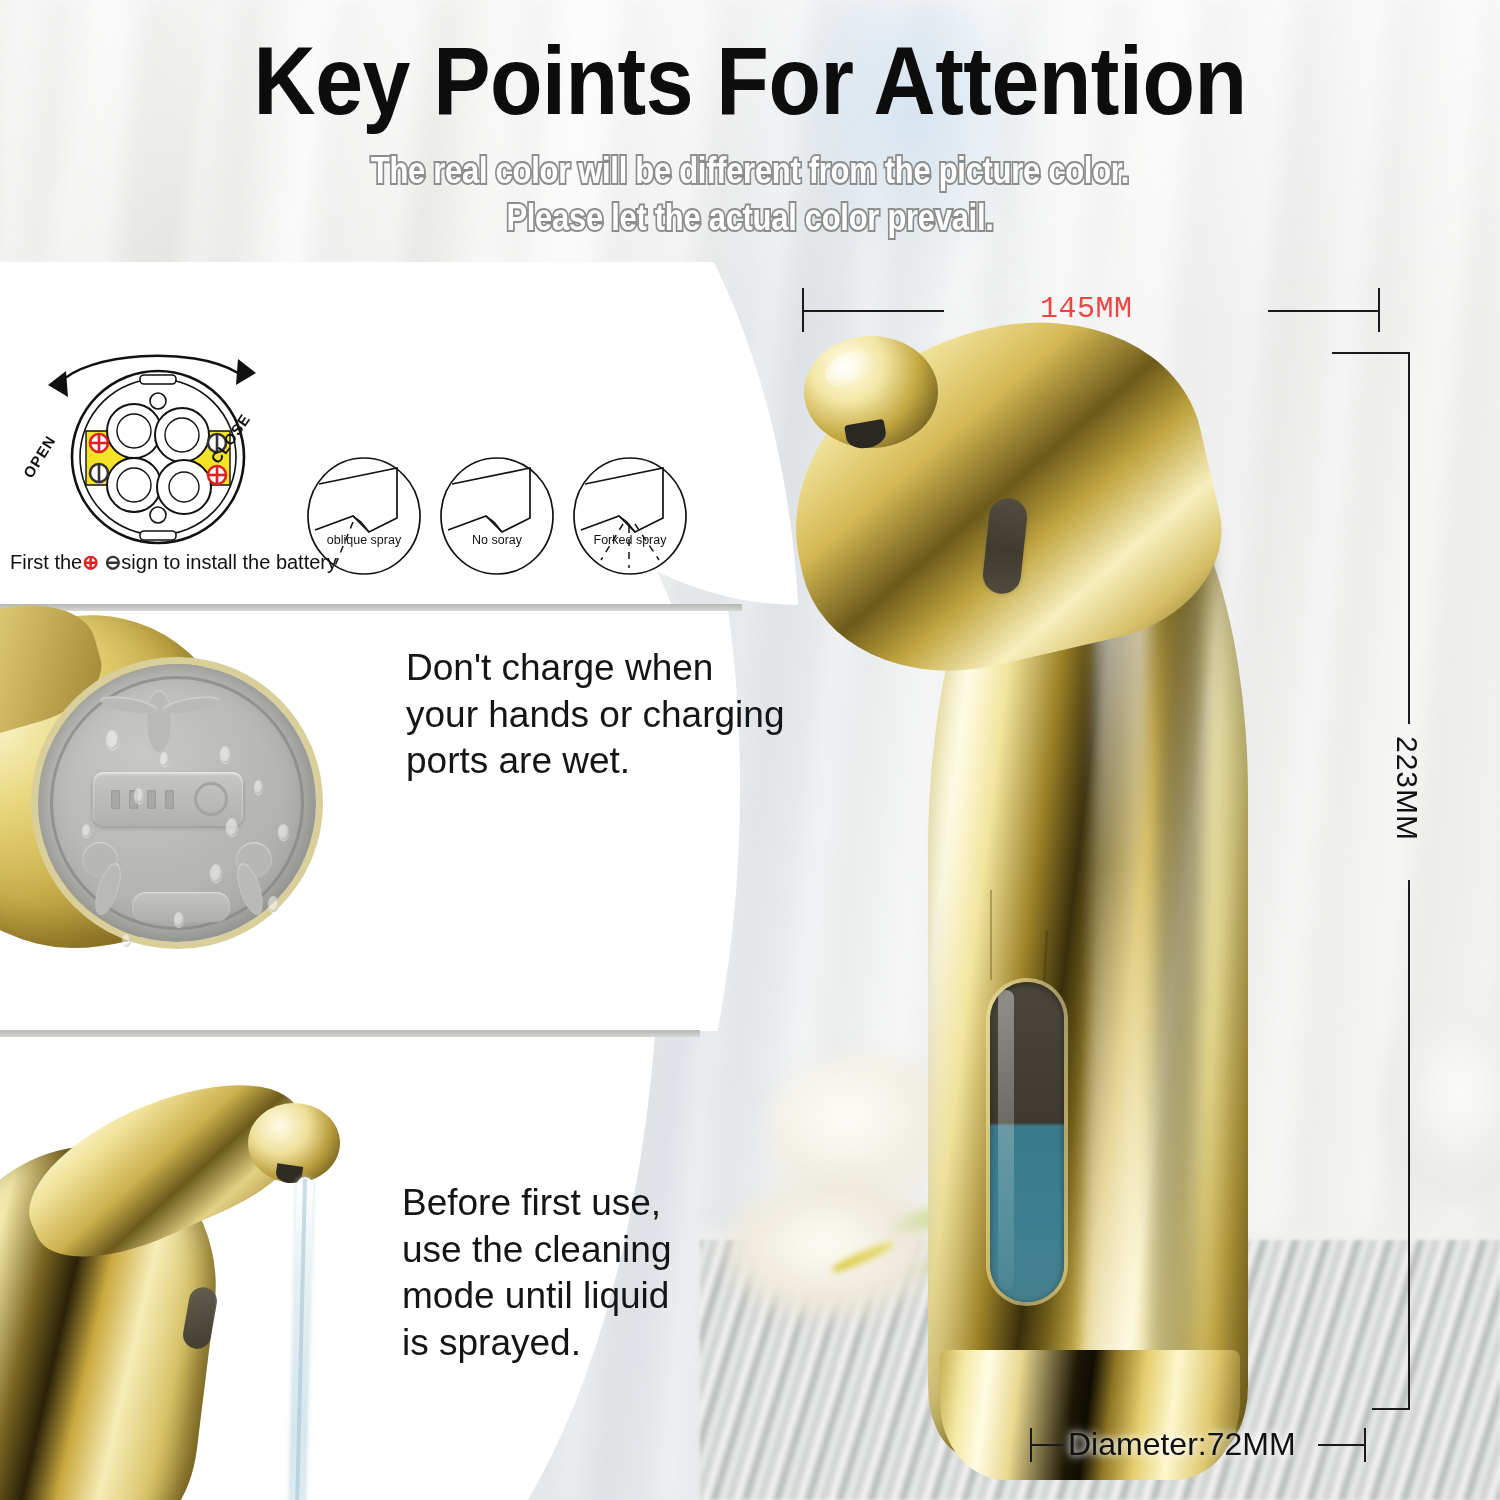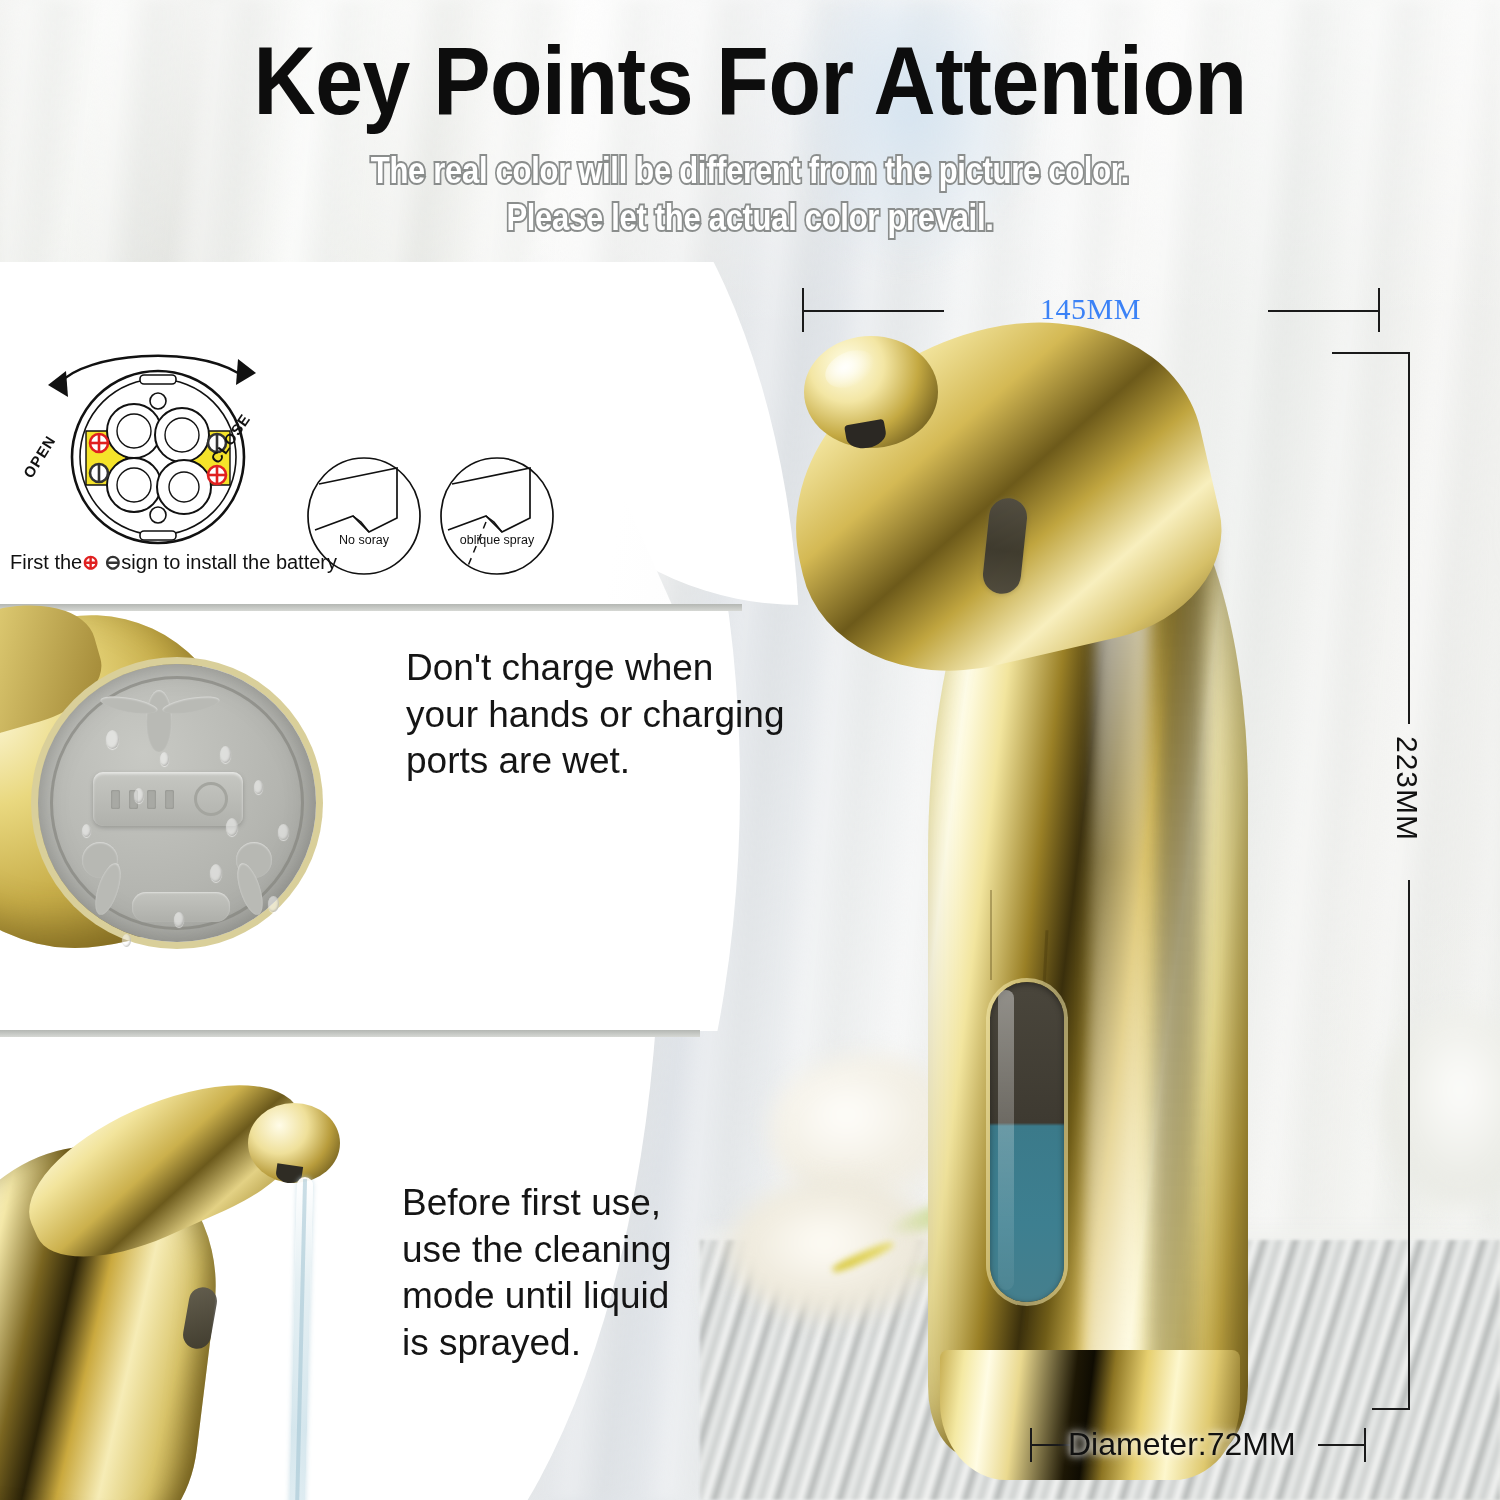--- a/index.html
+++ b/index.html
@@ -266,22 +266,22 @@
     background:linear-gradient(180deg, rgba(255,255,255,.75) 0%,
       rgba(255,255,255,.25) 40%, rgba(255,255,255,.55) 100%);
     filter:blur(7px); transform:rotate(1deg); }
   .m-dark-band { position:absolute; left:365px; top:200px; width:46px; height:870px;
     background:linear-gradient(180deg, rgba(40,32,4,.55), rgba(70,56,12,.3));
     filter:blur(9px); transform:rotate(1deg); }
 
   
   .dim-h { position:absolute; height:2px; background:#1a1a1a; }
   .dim-v { position:absolute; width:2px; background:#1a1a1a; }
-  .dim-txt { position:absolute; color:#3b82f6; font-size:30px;
-    font-family:Liberation Serif, serif; letter-spacing:.5px; white-space:nowrap; }
+  .dim-txt { position:absolute; color:#ef4444; font-size:30px;
+    font-family:Liberation Mono, monospace; letter-spacing:.5px; white-space:nowrap; }
   .dim-txt-v { position:absolute; color:#111; font-size:30px;
     font-family:"Liberation Sans", sans-serif; letter-spacing:1px;
     transform:rotate(90deg); transform-origin:left top; white-space:nowrap; }
   .dim-txt-d { position:absolute; color:#111; font-size:32px;
     font-family:"Liberation Sans", sans-serif; white-space:nowrap;
     text-shadow:0 0 6px rgba(255,255,255,.9), 0 0 12px rgba(255,255,255,.8); }
 </style>
 </head>
 <body>
 
@@ -357,31 +357,44 @@
     <div class="press-lbl"><span>First the</span><span class="plus-g">⊕</span> <span class="minus-g">⊖</span><span>sign to install the battery</span></div>
   </div>
 
 
   <div class="sprays">
     <div class="spray">
       <svg width="118" height="120" viewBox="0 0 118 120">
         <ellipse cx="59" cy="60" rx="56" ry="58" fill="none" stroke="#111" stroke-width="1.7"></ellipse>
         <path d="M14 28 L92 12 L92 62 L64 76 L48 60 L10 74" fill="none" stroke="#111" stroke-width="1.7"></path>
         <path d="M64 76 L56 66 L48 60" fill="none" stroke="#111" stroke-width="1.5"></path>
+        <line x1="48" y1="66" x2="30" y2="110" stroke="#111" stroke-width="1.5" stroke-dasharray="7 6"></line>
+      </svg>
+      <div class="spray-lbl">oblique spray</div>
+    </div>
+    <div class="spray">
+      <svg width="118" height="120" viewBox="0 0 118 120">
+        <ellipse cx="59" cy="60" rx="56" ry="58" fill="none" stroke="#111" stroke-width="1.7"></ellipse>
+        <path d="M14 28 L92 12 L92 62 L64 76 L48 60 L10 74" fill="none" stroke="#111" stroke-width="1.7"></path>
+        <path d="M64 76 L56 66 L48 60" fill="none" stroke="#111" stroke-width="1.5"></path>
       </svg>
       <div class="spray-lbl">No soray</div>
     </div>
     <div class="spray">
       <svg width="118" height="120" viewBox="0 0 118 120">
         <ellipse cx="59" cy="60" rx="56" ry="58" fill="none" stroke="#111" stroke-width="1.7"></ellipse>
         <path d="M14 28 L92 12 L92 62 L64 76 L48 60 L10 74" fill="none" stroke="#111" stroke-width="1.7"></path>
         <path d="M64 76 L56 66 L48 60" fill="none" stroke="#111" stroke-width="1.5"></path>
-        <line x1="48" y1="66" x2="30" y2="110" stroke="#111" stroke-width="1.5" stroke-dasharray="7 6"></line>
+        <g stroke="#111" stroke-width="1.5" stroke-dasharray="7 6">
+          <line x1="52" y1="68" x2="30" y2="104"></line>
+          <line x1="58" y1="70" x2="58" y2="112"></line>
+          <line x1="64" y1="68" x2="88" y2="104"></line>
+        </g>
       </svg>
-      <div class="spray-lbl">oblique spray</div>
+      <div class="spray-lbl">Forked spray</div>
     </div>
   </div>
 
   <div class="divider d1"></div>
 
   <div class="p2-curve"></div>
   <div class="panel p2"></div>
 
   <div class="port-wrap">
     <div class="port-body"></div>

